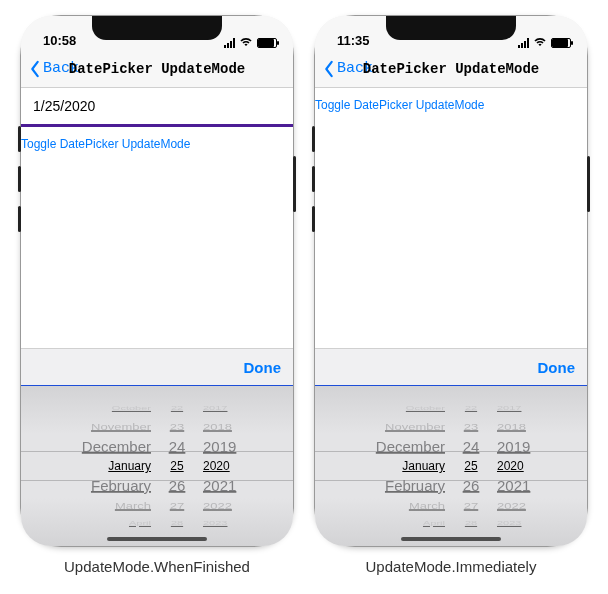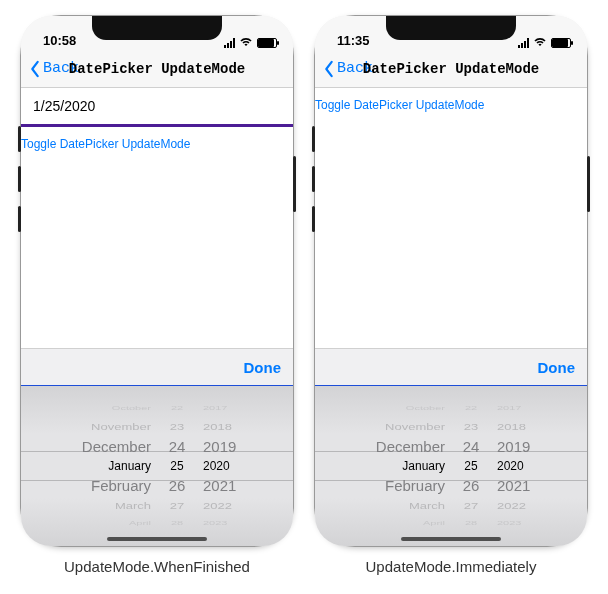--- a/index.html
+++ b/index.html
@@ -134,20 +134,21 @@
   }
   .done { color: #007aff; font-size: 15px; font-weight: 600; }
   .picker {
     height: 160px;
     background: linear-gradient(#d3d3d5, #e4e4e6 30%, #e4e4e6 70%, #d3d3d5);
     position: relative;
     display: flex;
     justify-content: center;
     align-items: center;
     font-size: 16px;
+    text-decoration: underline;
   }
   .wheel {
     height: 100%;
     display: flex;
     flex-direction: column;
     justify-content: center;
     align-items: center;
     gap: 6px;
     overflow: hidden;
   }

